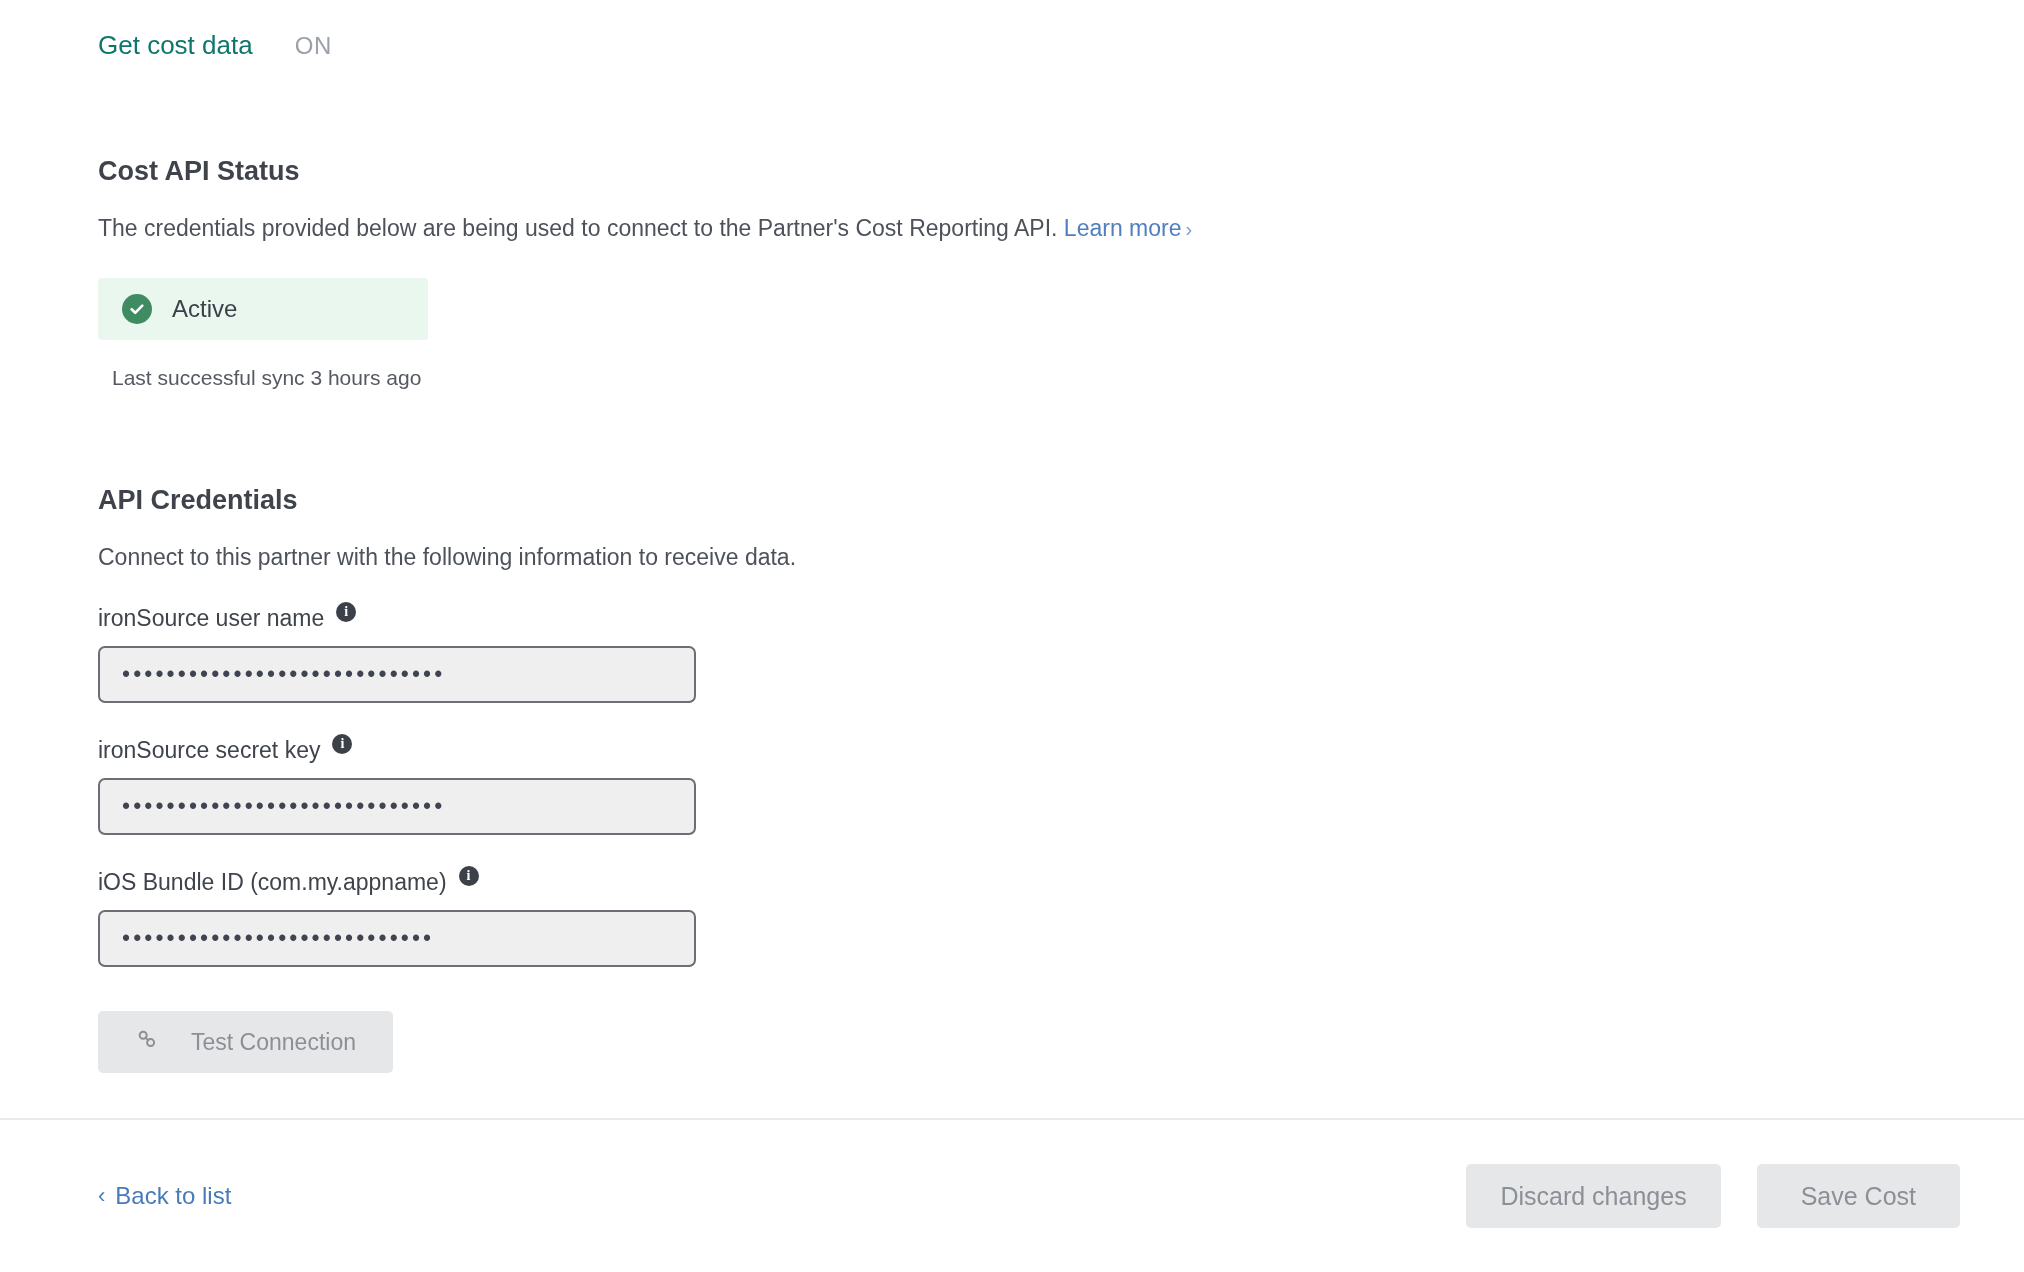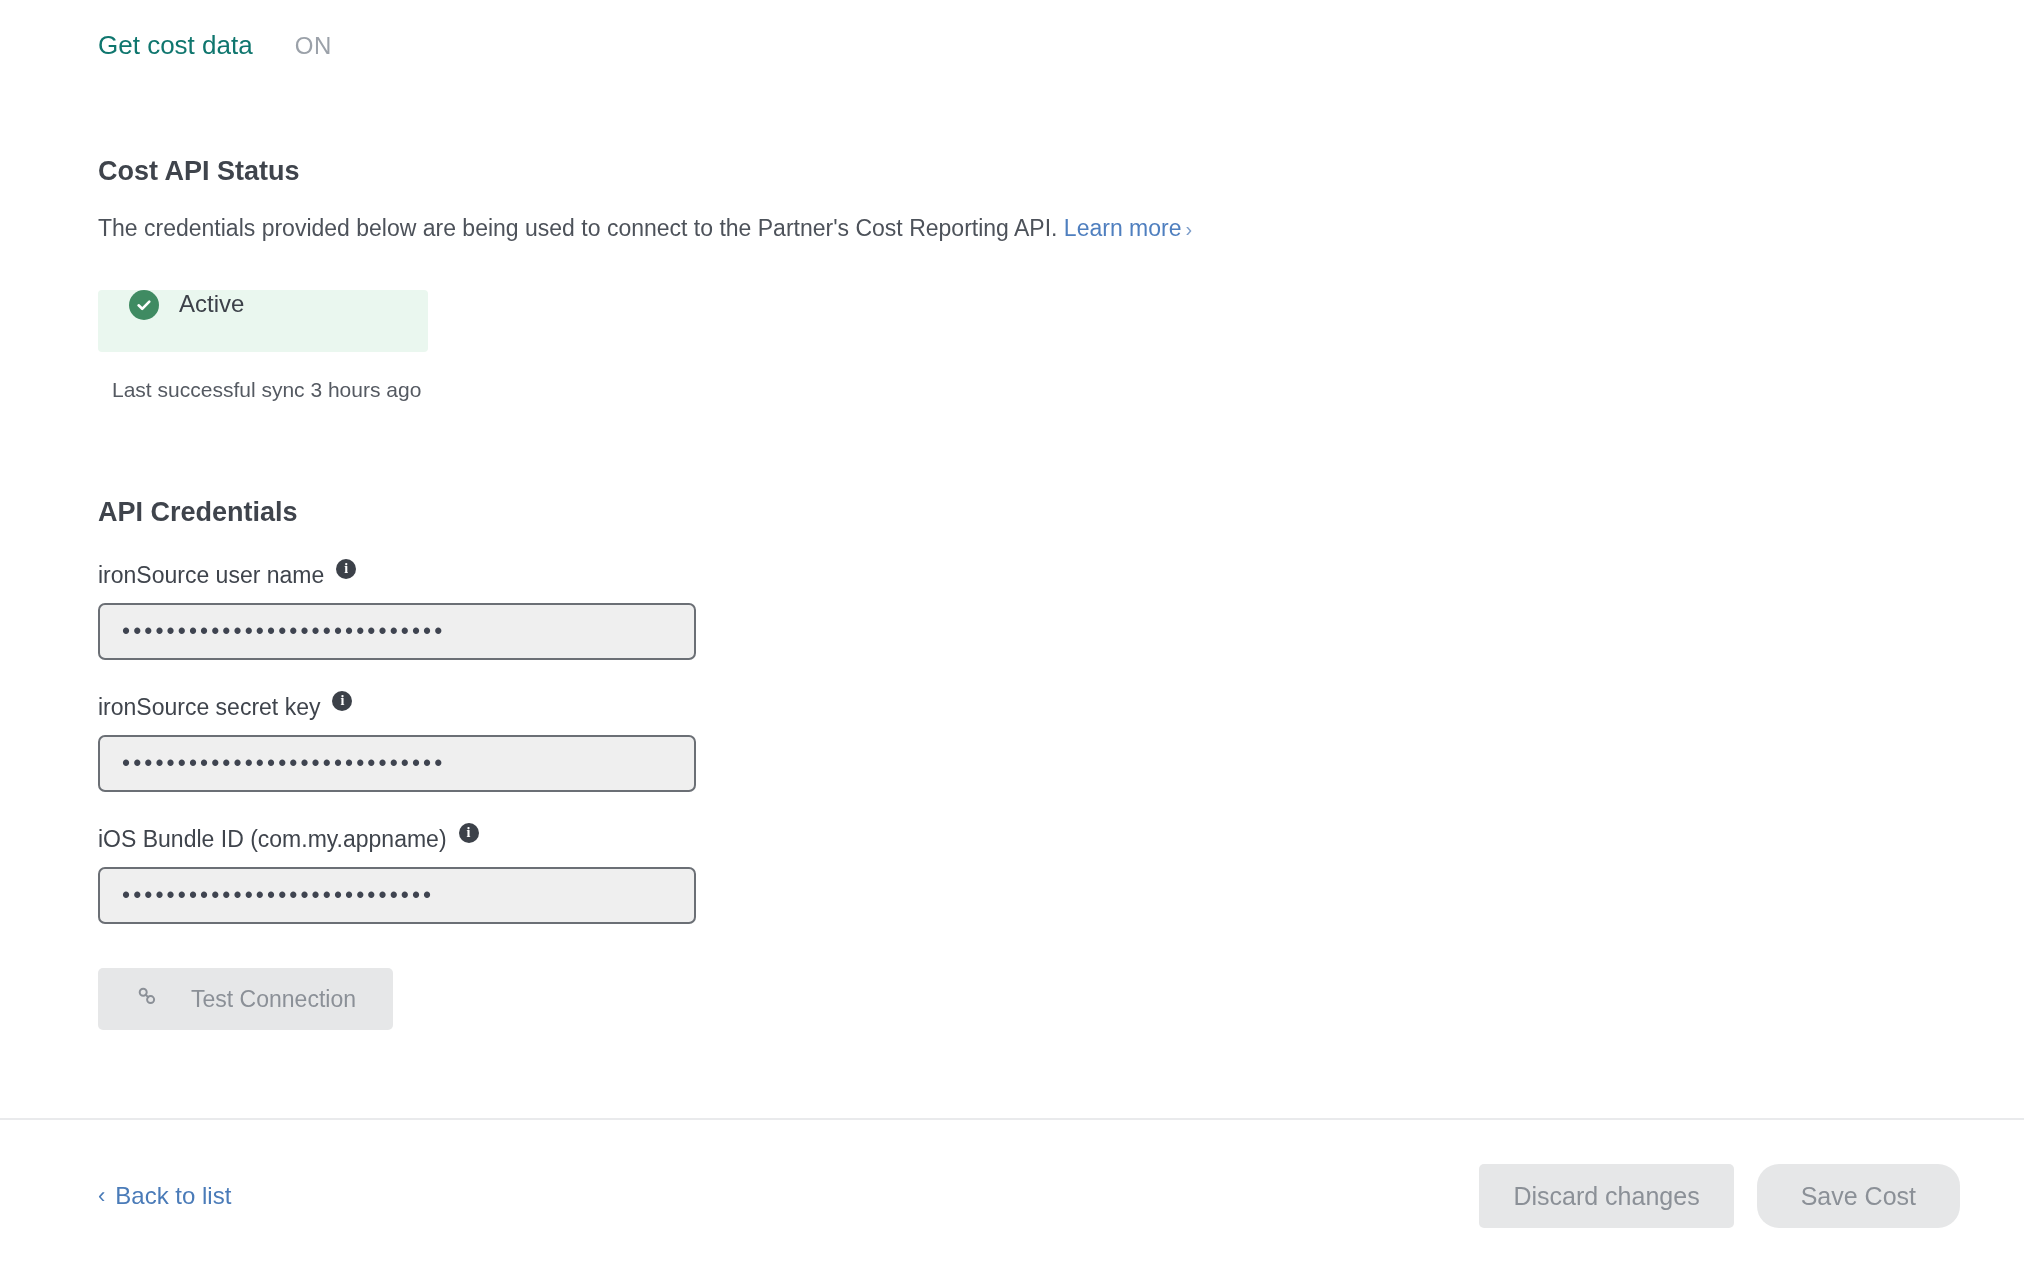--- a/index.html
+++ b/index.html
@@ -98,27 +98,28 @@
     text-decoration: none;
   }
   .link .chev {
     font-size: 20px;
     color: #7b9cc9;
     padding-left: 4px;
   }
 
   
   .status-badge {
-    margin-top: 48px;
+    margin-top: 36px;
     width: 330px;
     height: 62px;
     background: #eaf7ef;
     border-radius: 4px;
     display: flex;
-    padding-left: 31px;
+    align-items: center;
+    padding-left: 24px;
   }
   .check-circle {
     width: 30px; height: 30px;
     border-radius: 50%;
     background: #3f8b62;
     display: flex;
     align-items: center;
     justify-content: center;
     flex: 0 0 auto;
   }
@@ -228,21 +229,21 @@
     height: 64px;
     background: #e6e7e8;
     border: 0;
     border-radius: 5px;
     font-size: 25px;
     color: #8b9097;
     cursor: pointer;
     font-family: "Liberation Sans", sans-serif;
     padding: 0 34px;
   }
-  .ftr-btn.save { margin-left: 23px; padding: 0 44px; border-radius: 22px; }
+  .ftr-btn.save { margin-left: 36px; padding: 0 44px; }
 </style>
 </head>
 <body>
 
 <div class="page">
 
 
   <div class="content">
 
     
@@ -263,20 +264,21 @@
         <svg width="18" height="18" viewBox="0 0 18 18" aria-hidden="true">
           <path d="M3.6 9.3 L7.2 12.8 L14.3 5.6" fill="none" stroke="#ffffff" stroke-width="2.6" stroke-linecap="round" stroke-linejoin="round"></path>
         </svg>
       </span>
       <span class="status-text">Active</span>
     </div>
     <div class="sync-note">Last successful sync 3 hours ago</div>
 
     
     <div class="section-title">API Credentials</div>
+    <div class="section-desc">Connect to this partner with the following information to receive data.</div>
 
     <div class="field">
       <div class="field-label">
         <span>ironSource user name</span>
         <span class="info-icon">i</span>
       </div>
       <div class="text-input">
         <span class="masked" title="ironSource user name">•••••••••••••••••••••••••••••</span>
       </div>
     </div>

